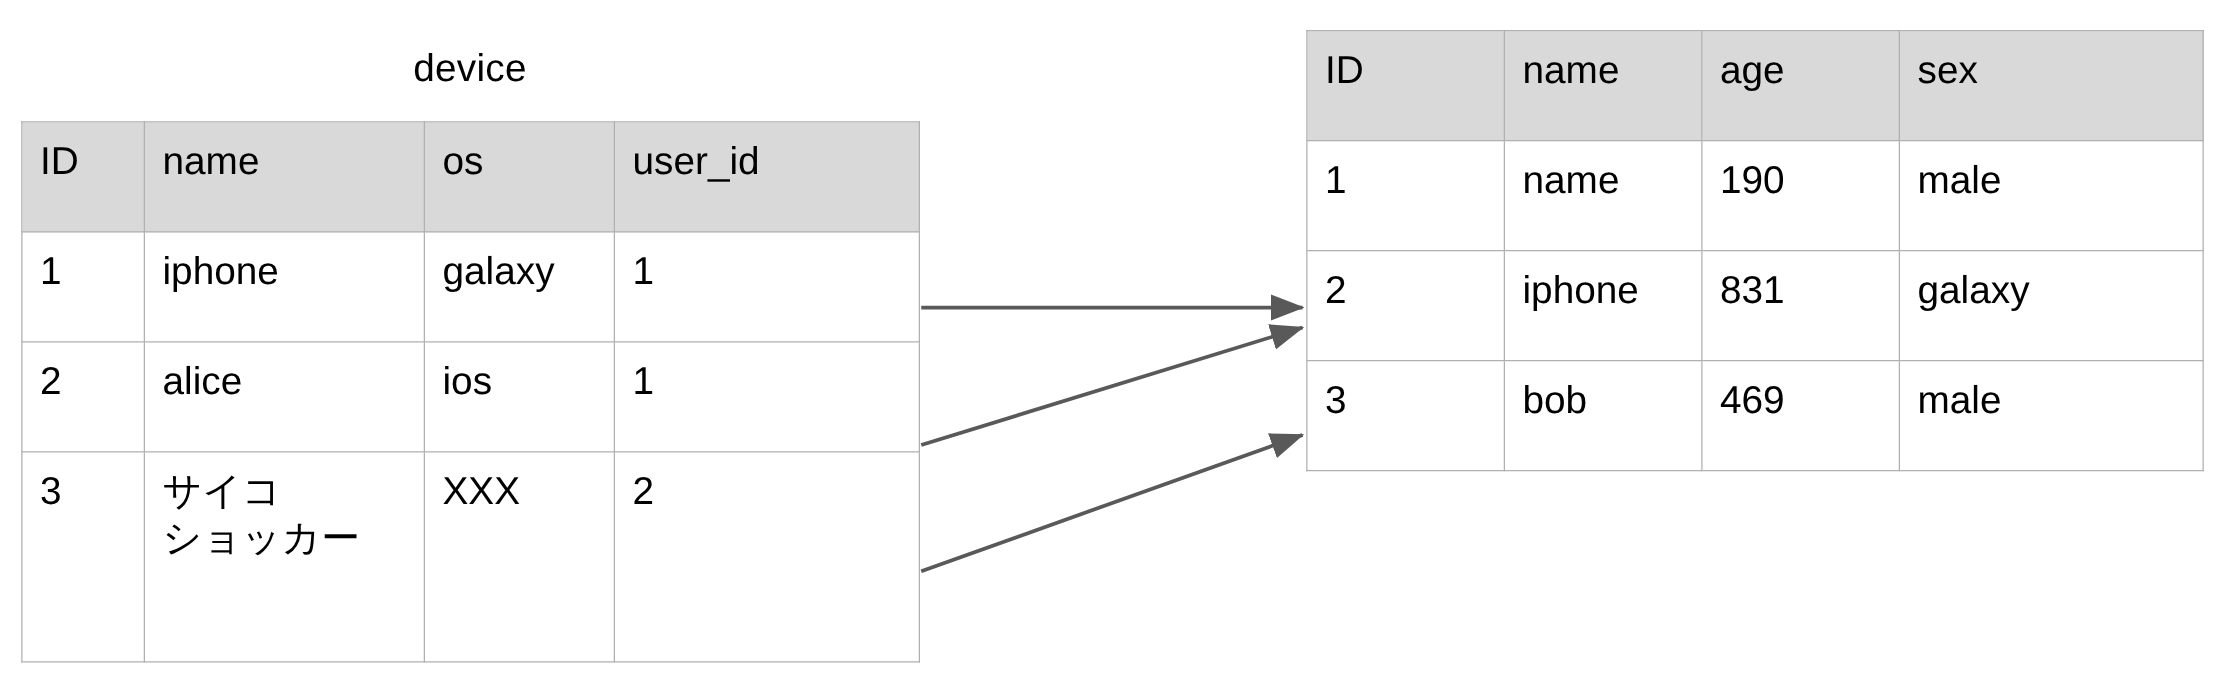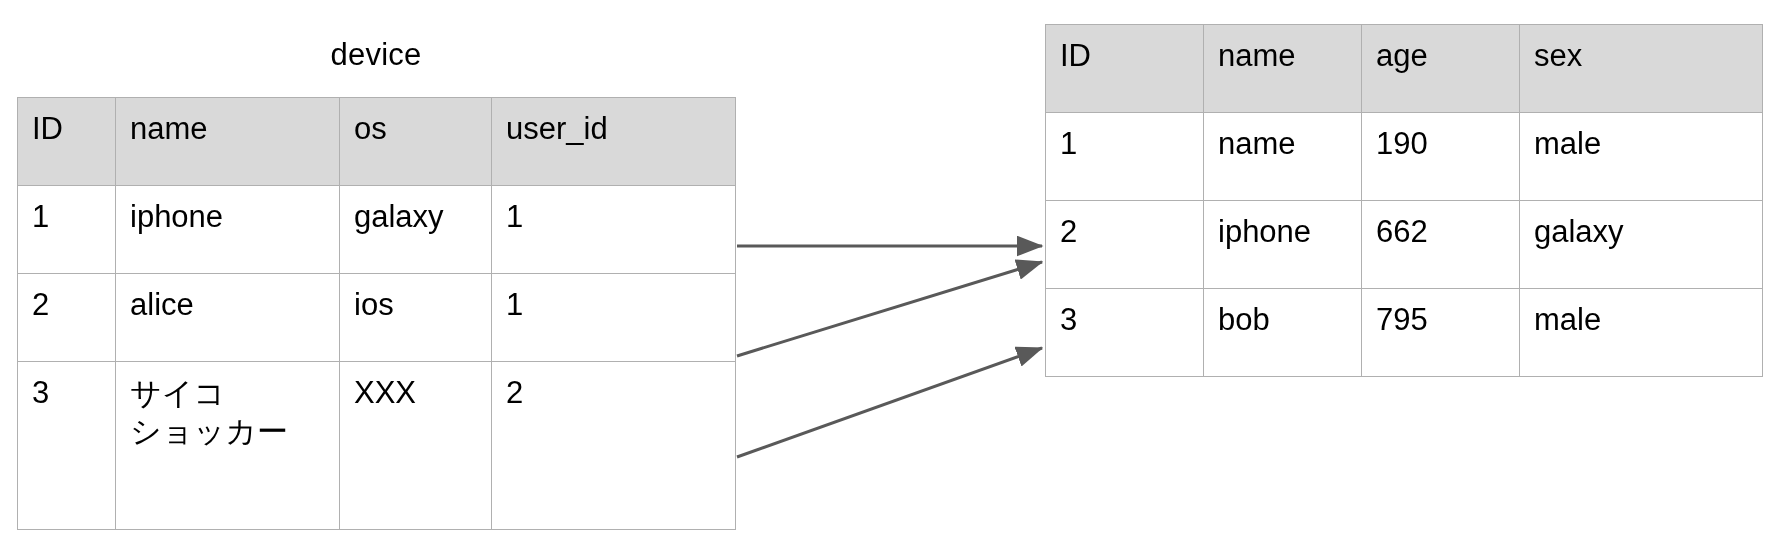--- a/index.html
+++ b/index.html
@@ -156,27 +156,27 @@
       <tbody>
         <tr>
           <td>1</td>
           <td>name</td>
           <td>190</td>
           <td>male</td>
         </tr>
         <tr>
           <td>2</td>
           <td>iphone</td>
-          <td>662</td>
+          <td>831</td>
           <td>galaxy</td>
         </tr>
         <tr>
           <td>3</td>
           <td>bob</td>
-          <td>795</td>
+          <td>469</td>
           <td>male</td>
         </tr>
       </tbody>
     </table>
   </div>
 
   <svg id="relations" viewBox="0 0 1782 546">
     <defs>
       <marker id="arrowhead" markerWidth="9" markerHeight="7" refX="8.5" refY="3.5" orient="auto" markerUnits="strokeWidth">
         <path d="M0,0 L9,3.5 L0,7 z" fill="#595959"></path>

